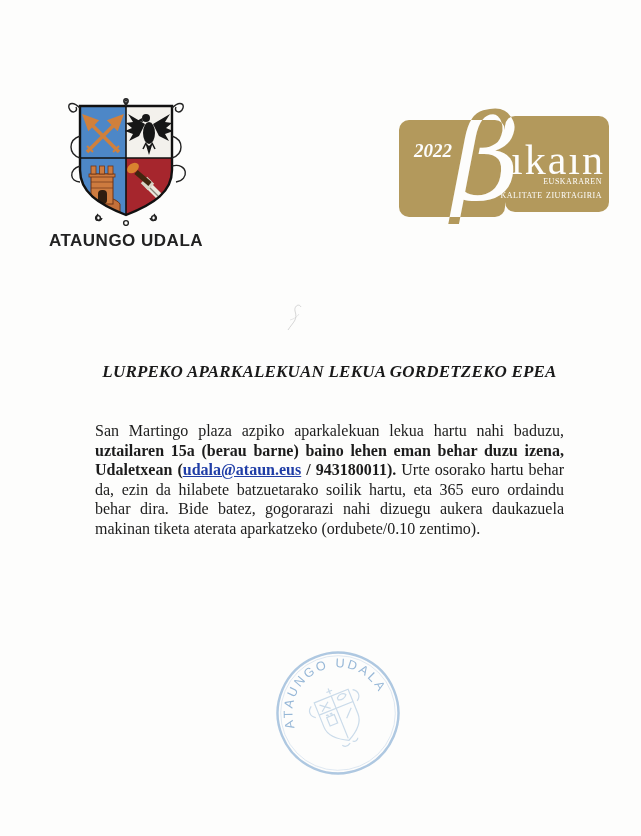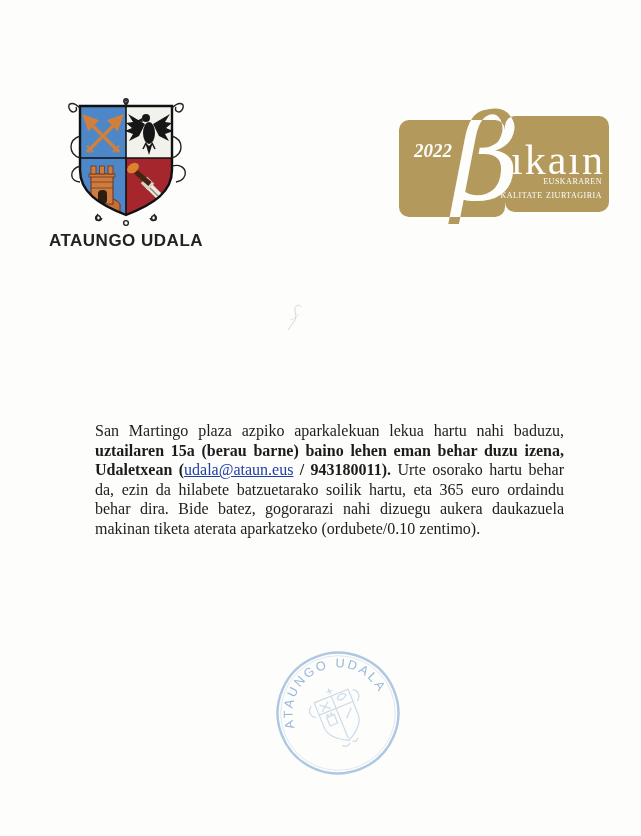--- a/index.html
+++ b/index.html
@@ -29,21 +29,21 @@
   .letter-title{
     position:absolute;left:95px;top:362px;width:469px;
     text-align:center;font-weight:bold;font-style:italic;
     font-size:17px;letter-spacing:0.2px;color:#1a1a1a;white-space:nowrap;
   }
   .letter-paragraph{
     position:absolute;left:95px;top:421px;width:469px;
     font-size:16px;line-height:19.6px;text-align:justify;margin:0;
   }
   .letter-paragraph b{font-weight:bold;}
-  .email-link{color:#1f3da6;font-weight:normal;text-decoration:underline;cursor:pointer;}
+  .email-link{color:#1f3da6;font-weight:bold;text-decoration:underline;cursor:pointer;}
   .dateline{
     position:absolute;left:95px;top:576px;width:469px;
     text-align:center;font-size:16px;margin:0;
   }
   
   .stamp{position:absolute;left:267px;top:642px;width:142px;height:142px;opacity:0.9;}
   .smallcaps{font-variant:small-caps;}
 </style>
 </head>
 <body>
@@ -151,20 +151,21 @@
       <text x="204" y="77" text-anchor="end" class="smallcaps" font-family="Liberation Serif, serif" font-size="12" letter-spacing="0.5" fill="#fdfdfc">euskararen</text>
       <text x="204" y="91" text-anchor="end" class="smallcaps" font-family="Liberation Serif, serif" font-size="12" letter-spacing="0.5" fill="#fdfdfc">kalitate ziurtagiria</text>
     </svg>
   </div>
 
   <svg class="artifact" width="30" height="38" viewBox="0 0 30 38">
     <path d="M7,32 C12,24 17,22 14,13 C13,8 18,5 20,9" fill="none" stroke="#c4c4c4" stroke-width="1" opacity="0.7"></path>
     <path d="M9,22 C13,21 16,19 18,16" fill="none" stroke="#cccccc" stroke-width="0.8" opacity="0.6"></path>
   </svg>
 
+  <div class="letter-title">LURPEKO APARKALEKUAN LEKUA GORDETZEKO EPEA</div>
 
   <p class="letter-paragraph"><span>San Martingo plaza azpiko aparkalekuan lekua hartu nahi baduzu, </span><b><span>uztailaren 15a (berau barne) baino lehen eman behar duzu izena, Udaletxean (</span><a class="email-link">udala@ataun.eus</a><span> / 943180011).</span></b><span> Urte osorako hartu behar da, ezin da hilabete batzuetarako soilik hartu, eta 365 euro ordaindu behar dira. Bide batez, gogorarazi nahi dizuegu aukera daukazuela makinan tiketa aterata aparkatzeko (ordubete/0.10 zentimo).</span></p>
 
 
   <svg class="stamp" viewBox="0 0 140 140">
     <g transform="rotate(-22 70 70)">
       <circle cx="70" cy="70" r="59.5" fill="none" stroke="#97b7d8" stroke-width="2.4" opacity="0.85"></circle>
       <circle cx="70" cy="70" r="56.5" fill="none" stroke="#aac4de" stroke-width="0.8" opacity="0.45"></circle>
       <defs>
         <path id="stampArc" d="M27.7,85.4 A45,45 0 1 1 112.3,85.4" fill="none"></path>

